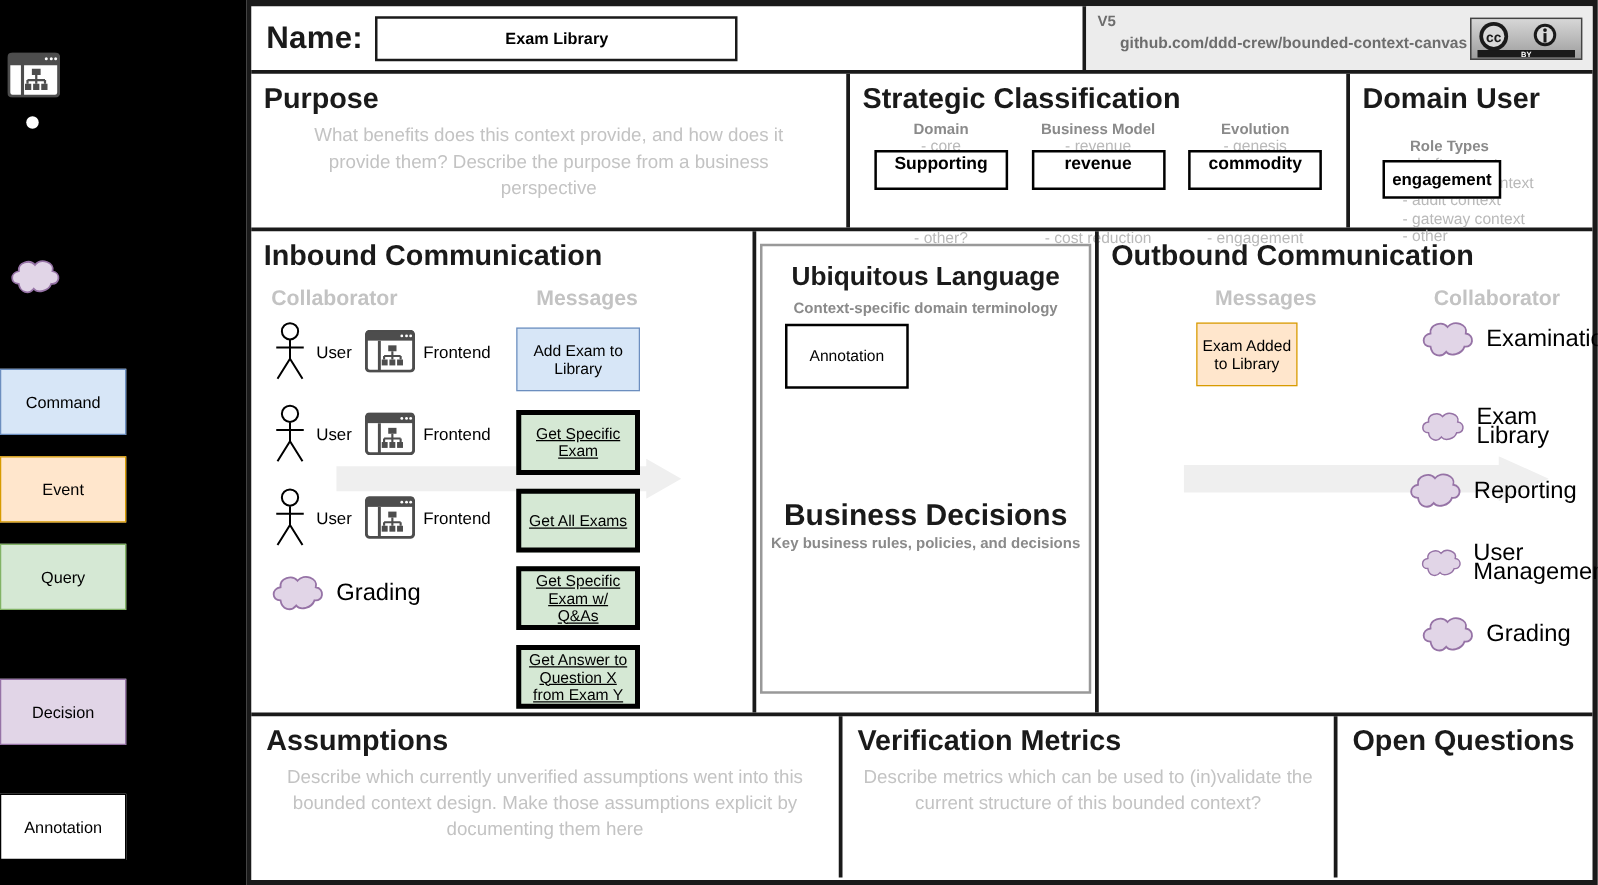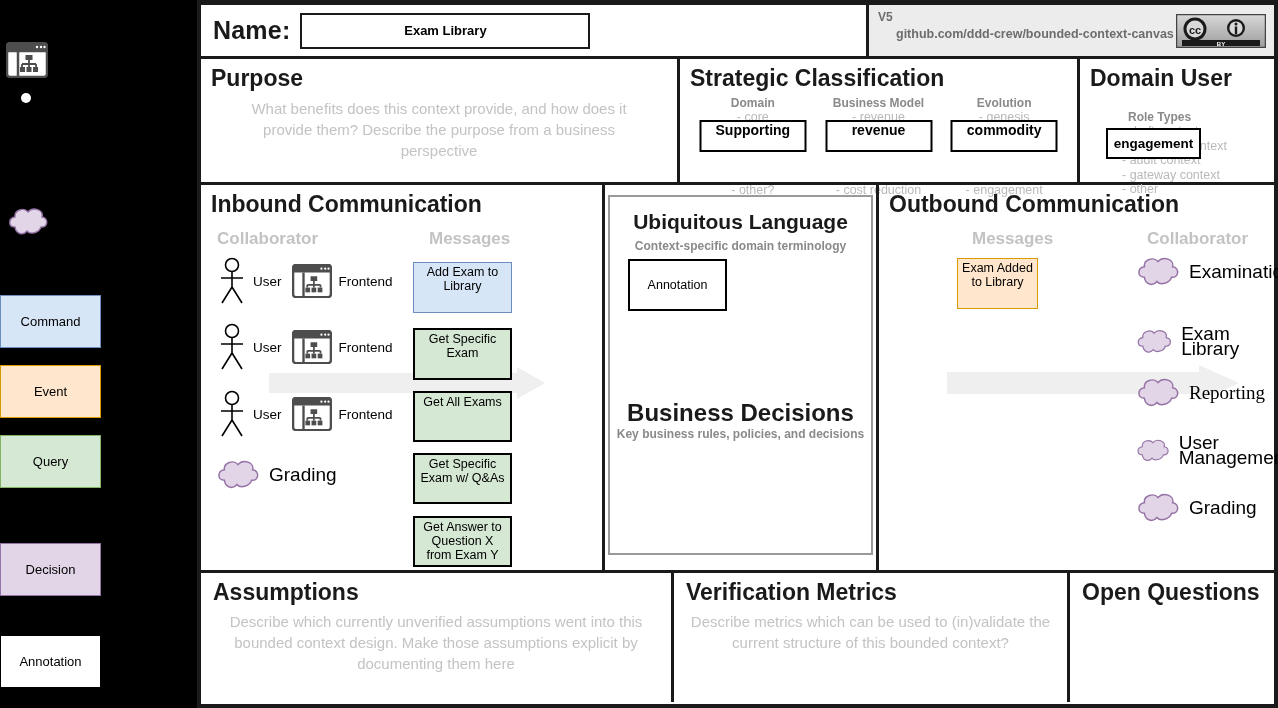--- a/index.html
+++ b/index.html
@@ -120,26 +120,26 @@
   .cell-inbound { flex: 0 0 404px; border-right: 3px solid #1a1a1a; position: relative; padding: 6px 10px; }
   .cell-center  { flex: 0 0 271px; position: relative; }
   .cell-outbound{ flex: 1; border-left: 3px solid #1a1a1a; position: relative; padding: 6px 10px; }
 
   .col-head { font-size: 17px; font-weight: bold; color: #c3c3c3; }
 
   .arrow-bg { position: absolute; pointer-events: none; }
 
   .msg {
     position: absolute;
-    display: flex; justify-content: center;
+    display: flex; align-items: center; justify-content: center;
     text-align: center; font-size: 12.5px; color: #000; line-height: 14px;
     padding: 2px 4px;
   }
   .msg-command { background: #d7e6f7; border: 1px solid #6c8ebf; }
-  .msg-query   { background: #d5e8d4; border: 2px solid #000000; }
+  .msg-query   { background: #d5e8d4; border: 4px solid #000000; text-decoration: underline; }
   .msg-event   { background: #ffe6cc; border: 1px solid #d79b00; }
 
   .actor-row { position: absolute; display: flex; align-items: center; }
   .actor-label { font-size: 13.5px; color: #000; margin-left: 6px; }
   .fe-label { font-size: 13.5px; color: #000; margin-left: 7px; }
   .cloud-label { font-size: 19px; color: #000; margin-left: 8px; line-height: 15px; }
 
   
   .ul-panel {
     position: absolute; left: 3px; top: 10px;
@@ -451,21 +451,21 @@
           <span class="cloud-label">Examination</span>
         </div>
 
         <div class="actor-row" style="left:256px;top:139px;">
           <svg width="46" height="34" viewBox="0 0 44 32">
             <path d="M9 22 C2 22 2 13 9 12 C8 5 18 2 22 7 C27 1 38 5 36 12 C43 13 42 23 35 22 C33 28 24 30 21 26 C17 31 10 29 9 22 Z" fill="#e1d5e7" stroke="#9673a6" stroke-width="1.4"></path>
           </svg>
           <span class="cloud-label" style="white-space:pre-line">Exam Library</span>
         </div>
 
-        <div class="actor-row" style="left:256px;top:190px;font-family:Liberation Serif, serif;">
+        <div class="actor-row" style="left:246px;top:190px;">
           <svg width="46" height="34" viewBox="0 0 44 32">
             <path d="M9 22 C2 22 2 13 9 12 C8 5 18 2 22 7 C27 1 38 5 36 12 C43 13 42 23 35 22 C33 28 24 30 21 26 C17 31 10 29 9 22 Z" fill="#e1d5e7" stroke="#9673a6" stroke-width="1.4"></path>
           </svg>
           <span class="cloud-label">Reporting</span>
         </div>
 
         <div class="actor-row" style="left:256px;top:248px;">
           <svg width="46" height="34" viewBox="0 0 44 32">
             <path d="M9 22 C2 22 2 13 9 12 C8 5 18 2 22 7 C27 1 38 5 36 12 C43 13 42 23 35 22 C33 28 24 30 21 26 C17 31 10 29 9 22 Z" fill="#e1d5e7" stroke="#9673a6" stroke-width="1.4"></path>
           </svg>

